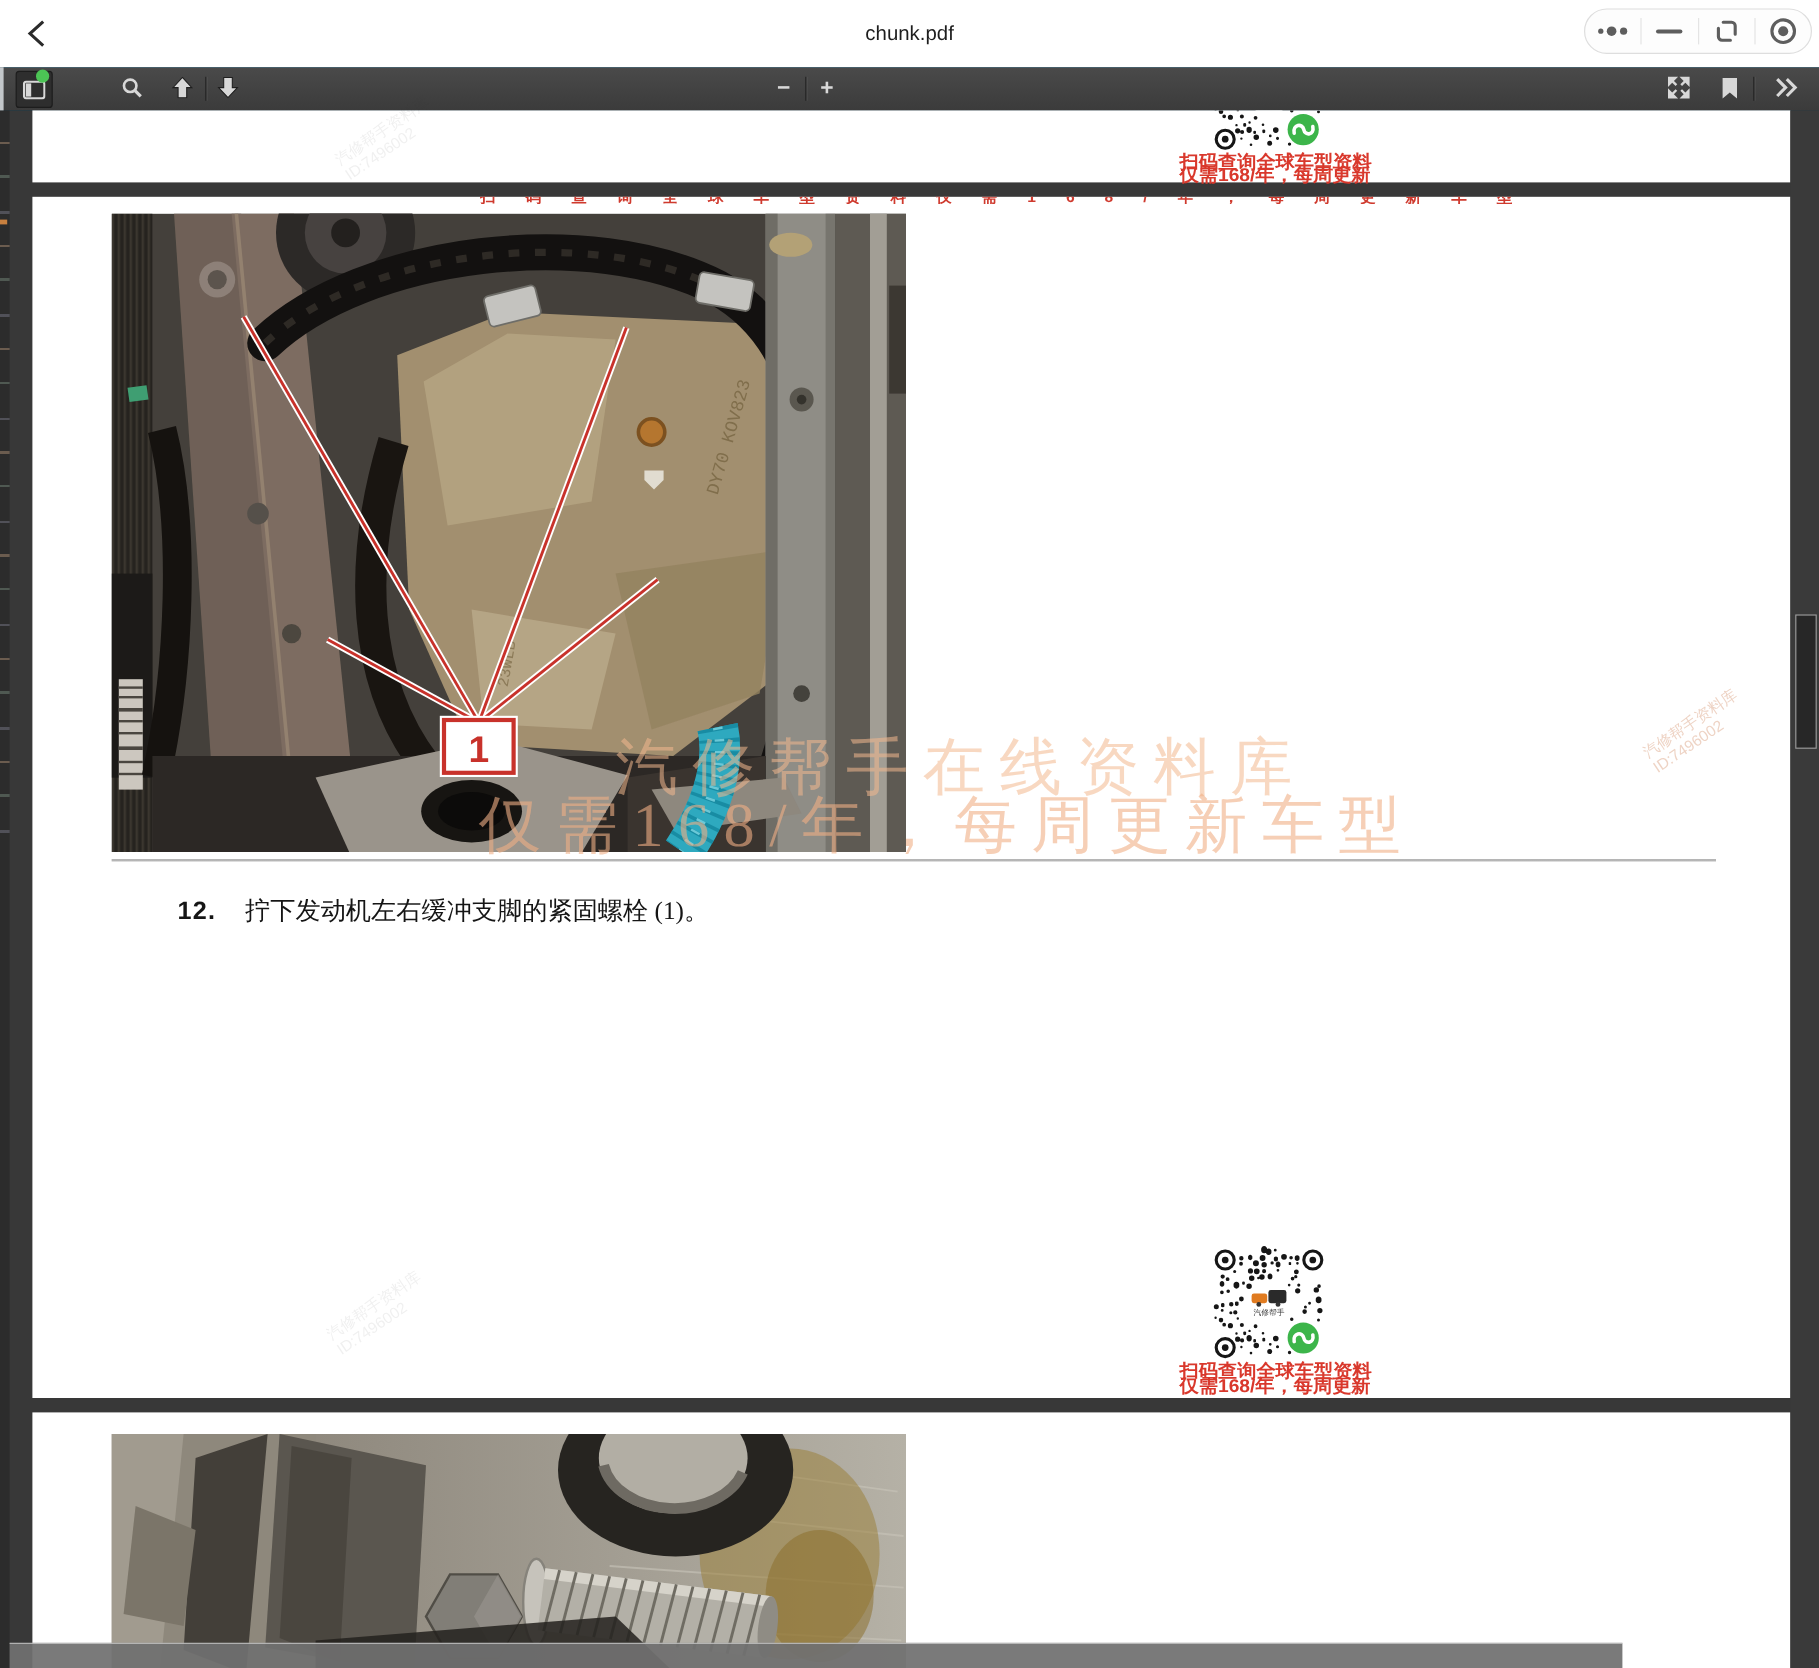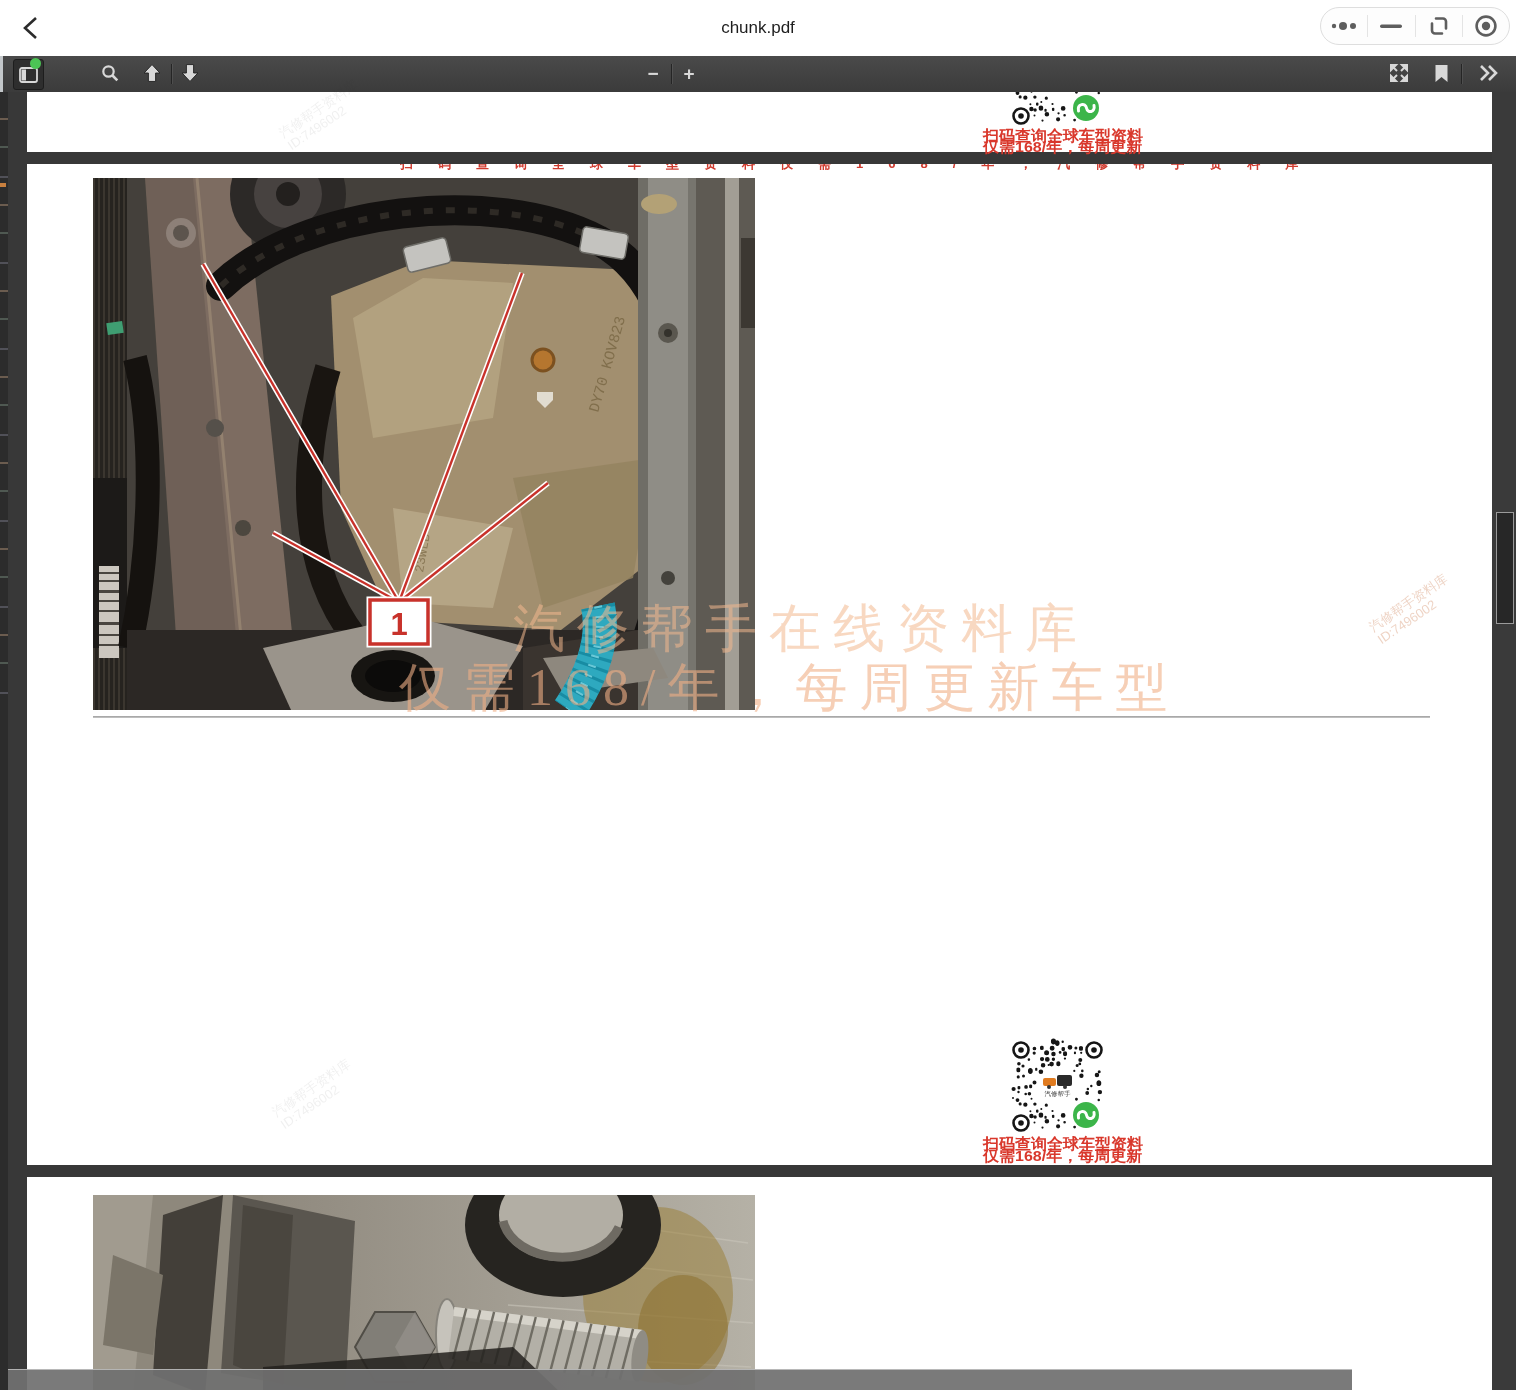--- a/index.html
+++ b/index.html
@@ -50,21 +50,21 @@
   .p7{top:1177px;height:213px;}
   .photo{position:absolute;display:block;}
   .hrule{position:absolute;left:66px;top:552px;width:1337px;height:2px;
          background:linear-gradient(#9e9e9e,#c9c9c9);}
   .step-line{position:absolute;top:581px;left:121px;font-size:21px;color:#151515;
              font-family:"Liberation Serif","DejaVu Serif",serif;}
   .step-num{font-family:"Liberation Sans",sans-serif;font-weight:bold;letter-spacing:1px;}
   .step-text{margin-left:24px;}
   .wm-big{position:absolute;font-family:"Liberation Serif","DejaVu Serif",serif;
           font-size:52px;letter-spacing:12px;white-space:nowrap;pointer-events:none;}
-  .wm1{left:486px;top:430px;color:rgba(243,184,142,.55);}
+  .wm1{left:486px;top:441px;color:rgba(243,184,142,.55);}
   .wm2{left:360px;top:489px;color:rgba(240,175,133,.6);margin-left:12px;}
   .wm-diag{position:absolute;transform:rotate(-34deg);font-size:13px;line-height:15px;
            white-space:nowrap;pointer-events:none;text-align:left;}
   .wm-gray{color:rgba(70,70,70,.08);}
   .wm-peach{color:rgba(214,150,114,.42);}
   .sliver{position:absolute;left:373px;top:0;width:957px;height:6px;overflow:hidden;}
   .sliver span{position:absolute;left:0;top:-9px;font-size:13px;letter-spacing:25px;
                color:#cf3a2e;white-space:nowrap;font-weight:bold;}
   .qr-wrap{position:absolute;width:101px;}
   .qr-frag{height:38px;overflow:hidden;}
@@ -227,21 +227,21 @@
           <path d="M71.5,82 C70,74.5 78.5,73.5 79.5,79 C80.5,84.5 88.5,83.5 87,76.5" fill="none" stroke="#fff" stroke-width="3" stroke-linecap="round"></path>
         </g>
       </svg>
     </div>
     <div class="qr-cap" style="left:956px;top:38px;">扫码查询全球车型资料</div>
     <div class="qr-cap" style="left:956px;top:49px;">仅需168/年，每周更新</div>
   </div>
 
   <div class="abs page p6">
     <div class="sliver">
-      <span>扫码查询全球车型资料仅需168/年，汽修帮手资料库</span>
+      <span>扫码查询全球车型资料仅需168/年，每周更新车型</span>
     </div>
 
     <svg class="photo" style="left:66px;top:14px;" width="662" height="532" viewBox="0 0 662 532" preserveAspectRatio="none">
       <defs>
         <pattern id="fins" width="5" height="8" patternUnits="userSpaceOnUse">
           <rect width="5" height="8" fill="#26231f"></rect>
             <rect width="2" height="8" fill="#3b362f"></rect>
         </pattern>
       </defs>
       <rect width="662" height="532" fill="#44403b"></rect>
@@ -327,20 +327,23 @@
     </svg>
 
     <div class="wm-big wm1">汽修帮手在线资料库</div>
     <div class="wm-big wm2">仅需168/年，每周更新车型</div>
     <div class="wm-diag wm-peach" style="left:1340px;top:430px;">
       <span>汽修帮手资料库</span><br>
       <span>ID:7496002</span>
     </div>
 
     <div class="hrule"></div>
+    <div class="step-line">
+      <span class="step-num">12.</span><span class="step-text">拧下发动机左右缓冲支脚的紧固螺栓 (1)。</span>
+    </div>
 
     <div class="wm-diag wm-gray" style="left:243px;top:915px;">
       <span>汽修帮手资料库</span><br>
       <span>ID:7496002</span>
     </div>
 
     <div class="qr-wrap" style="left:980px;top:872px;">
       <svg class="qr-svg" width="101" height="101" viewBox="0 0 101 101">
         <g class="qr-dots">
             <path d="M 6.6 53.0 m -2.1,0 a 2.1,2.1 0 1,0 4.2,0 a 2.1,2.1 0 1,0 -4.2,0 M 6.0 62.1 m -1,0 a 1.0,1.0 0 1,0 2.0,0 a 1.0,1.0 0 1,0 -2.0,0 M 11.9 27.8 m -1.8,0 a 1.8,1.8 0 1,0 3.6,0 a 1.8,1.8 0 1,0 -3.6,0 M 11.4 33.9 m -1.9,0 a 1.9,1.9 0 1,0 3.7,0 a 1.9,1.9 0 1,0 -3.7,0 M 11.2 40.9 m -1.5,0 a 1.5,1.5 0 1,0 3.1,0 a 1.5,1.5 0 1,0 -3.1,0 M 12.0 51.7 m -1.4,0 a 1.4,1.4 0 1,0 2.7,0 a 1.4,1.4 0 1,0 -2.7,0 M 11.5 56.0 m -1.2,0 a 1.2,1.2 0 1,0 2.4,0 a 1.2,1.2 0 1,0 -2.4,0 M 10.5 64.1 m -1.9,0 a 1.9,1.9 0 1,0 3.8,0 a 1.9,1.9 0 1,0 -3.8,0 M 13.1 67.9 m -1.5,0 a 1.5,1.5 0 1,0 3.1,0 a 1.5,1.5 0 1,0 -3.1,0 M 16.0 30.0 m -1.6,0 a 1.6,1.6 0 1,0 3.2,0 a 1.6,1.6 0 1,0 -3.2,0 M 16.5 40.1 m -1.5,0 a 1.5,1.5 0 1,0 3.0,0 a 1.5,1.5 0 1,0 -3.0,0 M 19.0 50.9 m -1.8,0 a 1.8,1.8 0 1,0 3.7,0 a 1.8,1.8 0 1,0 -3.7,0 M 18.7 58.0 m -1.3,0 a 1.3,1.3 0 1,0 2.6,0 a 1.3,1.3 0 1,0 -2.6,0 M 18.3 68.7 m -2.1,0 a 2.1,2.1 0 1,0 4.3,0 a 2.1,2.1 0 1,0 -4.3,0 M 21.9 23.6 m -1.3,0 a 1.3,1.3 0 1,0 2.6,0 a 1.3,1.3 0 1,0 -2.6,0 M 23.4 35.0 m -2.4,0 a 2.4,2.4 0 1,0 4.7,0 a 2.4,2.4 0 1,0 -4.7,0 M 23.7 50.4 m -1.5,0 a 1.5,1.5 0 1,0 2.9,0 a 1.5,1.5 0 1,0 -2.9,0 M 22.4 57.7 m -1.8,0 a 1.8,1.8 0 1,0 3.6,0 a 1.8,1.8 0 1,0 -3.6,0 M 24.5 62.8 m -1,0 a 1.0,1.0 0 1,0 2.0,0 a 1.0,1.0 0 1,0 -2.0,0 M 23.4 75.3 m -1,0 a 1.0,1.0 0 1,0 2.0,0 a 1.0,1.0 0 1,0 -2.0,0 M 24.4 80.0 m -2.2,0 a 2.2,2.2 0 1,0 4.4,0 a 2.2,2.2 0 1,0 -4.4,0 M 27.4 12.5 m -1.8,0 a 1.8,1.8 0 1,0 3.7,0 a 1.8,1.8 0 1,0 -3.7,0 M 27.2 17.1 m -1.6,0 a 1.6,1.6 0 1,0 3.2,0 a 1.6,1.6 0 1,0 -3.2,0 M 29.3 33.3 m -1.1,0 a 1.1,1.1 0 1,0 2.1,0 a 1.1,1.1 0 1,0 -2.1,0 M 27.5 46.5 m -2,0 a 2.0,2.0 0 1,0 4.0,0 a 2.0,2.0 0 1,0 -4.0,0 M 27.9 68.1 m -1.7,0 a 1.7,1.7 0 1,0 3.4,0 a 1.7,1.7 0 1,0 -3.4,0 M 30.3 75.1 m -1.2,0 a 1.2,1.2 0 1,0 2.3,0 a 1.2,1.2 0 1,0 -2.3,0 M 28.1 81.0 m -1.7,0 a 1.7,1.7 0 1,0 3.4,0 a 1.7,1.7 0 1,0 -3.4,0 M 27.5 86.5 m -1,0 a 1.0,1.0 0 1,0 2.0,0 a 1.0,1.0 0 1,0 -2.0,0 M 34.9 11.9 m -1.8,0 a 1.8,1.8 0 1,0 3.5,0 a 1.8,1.8 0 1,0 -3.5,0 M 35.0 23.1 m -2.1,0 a 2.1,2.1 0 1,0 4.3,0 a 2.1,2.1 0 1,0 -4.3,0 M 36.1 29.2 m -2.3,0 a 2.3,2.3 0 1,0 4.6,0 a 2.3,2.3 0 1,0 -4.6,0 M 33.9 35.8 m -2.3,0 a 2.3,2.3 0 1,0 4.6,0 a 2.3,2.3 0 1,0 -4.6,0 M 34.3 73.1 m -1,0 a 1.0,1.0 0 1,0 2.0,0 a 1.0,1.0 0 1,0 -2.0,0 M 34.0 79.2 m -2.2,0 a 2.2,2.2 0 1,0 4.3,0 a 2.2,2.2 0 1,0 -4.3,0 M 35.5 91.6 m -1.1,0 a 1.1,1.1 0 1,0 2.2,0 a 1.1,1.1 0 1,0 -2.2,0 M 39.6 16.8 m -2.5,0 a 2.5,2.5 0 1,0 5.0,0 a 2.5,2.5 0 1,0 -5.0,0 M 40.3 23.4 m -2.4,0 a 2.4,2.4 0 1,0 4.8,0 a 2.4,2.4 0 1,0 -4.8,0 M 41.6 29.0 m -1,0 a 1.0,1.0 0 1,0 2.1,0 a 1.0,1.0 0 1,0 -2.1,0 M 39.3 69.2 m -1.6,0 a 1.6,1.6 0 1,0 3.2,0 a 1.6,1.6 0 1,0 -3.2,0 M 38.6 81.3 m -1.1,0 a 1.1,1.1 0 1,0 2.1,0 a 1.1,1.1 0 1,0 -2.1,0 M 39.9 85.3 m -2.3,0 a 2.3,2.3 0 1,0 4.6,0 a 2.3,2.3 0 1,0 -4.6,0 M 46.5 5.4 m -2.5,0 a 2.5,2.5 0 1,0 4.9,0 a 2.5,2.5 0 1,0 -4.9,0 M 45.1 12.3 m -2.4,0 a 2.4,2.4 0 1,0 4.9,0 a 2.4,2.4 0 1,0 -4.9,0 M 46.4 18.0 m -2.2,0 a 2.2,2.2 0 1,0 4.5,0 a 2.2,2.2 0 1,0 -4.5,0 M 46.4 23.3 m -1.7,0 a 1.7,1.7 0 1,0 3.4,0 a 1.7,1.7 0 1,0 -3.4,0 M 44.6 28.1 m -2.3,0 a 2.3,2.3 0 1,0 4.6,0 a 2.3,2.3 0 1,0 -4.6,0 M 45.5 75.0 m -1.1,0 a 1.1,1.1 0 1,0 2.2,0 a 1.1,1.1 0 1,0 -2.2,0 M 46.2 80.4 m -1.2,0 a 1.2,1.2 0 1,0 2.3,0 a 1.2,1.2 0 1,0 -2.3,0 M 50.3 7.1 m -2.3,0 a 2.3,2.3 0 1,0 4.5,0 a 2.3,2.3 0 1,0 -4.5,0 M 53.1 16.4 m -1.4,0 a 1.4,1.4 0 1,0 2.8,0 a 1.4,1.4 0 1,0 -2.8,0 M 51.4 27.7 m -2,0 a 2.0,2.0 0 1,0 3.9,0 a 2.0,2.0 0 1,0 -3.9,0 M 51.5 84.3 m -1.1,0 a 1.1,1.1 0 1,0 2.3,0 a 1.1,1.1 0 1,0 -2.3,0 M 51.1 90.3 m -2.1,0 a 2.1,2.1 0 1,0 4.2,0 a 2.1,2.1 0 1,0 -4.2,0 M 55.7 5.8 m -1.2,0 a 1.2,1.2 0 1,0 2.4,0 a 1.2,1.2 0 1,0 -2.4,0 M 56.3 13.1 m -1.7,0 a 1.7,1.7 0 1,0 3.3,0 a 1.7,1.7 0 1,0 -3.3,0 M 58.1 17.7 m -2,0 a 2.0,2.0 0 1,0 3.9,0 a 2.0,2.0 0 1,0 -3.9,0 M 57.9 22.6 m -1.1,0 a 1.1,1.1 0 1,0 2.3,0 a 1.1,1.1 0 1,0 -2.3,0 M 56.1 79.4 m -2.3,0 a 2.3,2.3 0 1,0 4.7,0 a 2.3,2.3 0 1,0 -4.7,0 M 57.6 86.3 m -1.3,0 a 1.3,1.3 0 1,0 2.6,0 a 1.3,1.3 0 1,0 -2.6,0 M 63.0 11.3 m -2.4,0 a 2.4,2.4 0 1,0 4.8,0 a 2.4,2.4 0 1,0 -4.8,0 M 68.9 12.1 m -1.5,0 a 1.5,1.5 0 1,0 3.0,0 a 1.5,1.5 0 1,0 -3.0,0 M 68.0 16.9 m -1,0 a 1.0,1.0 0 1,0 1.9,0 a 1.0,1.0 0 1,0 -1.9,0 M 70.1 29.5 m -1.5,0 a 1.5,1.5 0 1,0 3.1,0 a 1.5,1.5 0 1,0 -3.1,0 M 67.3 34.9 m -1.1,0 a 1.1,1.1 0 1,0 2.2,0 a 1.1,1.1 0 1,0 -2.2,0 M 69.4 63.3 m -1.4,0 a 1.4,1.4 0 1,0 2.9,0 a 1.4,1.4 0 1,0 -2.9,0 M 67.6 91.1 m -1.4,0 a 1.4,1.4 0 1,0 2.8,0 a 1.4,1.4 0 1,0 -2.8,0 M 74.0 12.4 m -2,0 a 2.0,2.0 0 1,0 3.9,0 a 2.0,2.0 0 1,0 -3.9,0 M 74.2 16.8 m -1.1,0 a 1.1,1.1 0 1,0 2.2,0 a 1.1,1.1 0 1,0 -2.2,0 M 73.3 23.9 m -2,0 a 2.0,2.0 0 1,0 4.0,0 a 2.0,2.0 0 1,0 -4.0,0 M 72.8 27.9 m -1.4,0 a 1.4,1.4 0 1,0 2.8,0 a 1.4,1.4 0 1,0 -2.8,0 M 75.3 34.9 m -1.3,0 a 1.3,1.3 0 1,0 2.6,0 a 1.3,1.3 0 1,0 -2.6,0 M 74.4 39.7 m -2.2,0 a 2.2,2.2 0 1,0 4.4,0 a 2.2,2.2 0 1,0 -4.4,0 M 80.8 53.1 m -1.2,0 a 1.2,1.2 0 1,0 2.5,0 a 1.2,1.2 0 1,0 -2.5,0 M 80.2 57.0 m -1.9,0 a 1.9,1.9 0 1,0 3.8,0 a 1.9,1.9 0 1,0 -3.8,0 M 84.3 50.0 m -1.2,0 a 1.2,1.2 0 1,0 2.4,0 a 1.2,1.2 0 1,0 -2.4,0 M 92.2 35.8 m -1.5,0 a 1.5,1.5 0 1,0 3.0,0 a 1.5,1.5 0 1,0 -3.0,0 M 89.9 38.9 m -2.2,0 a 2.2,2.2 0 1,0 4.5,0 a 2.2,2.2 0 1,0 -4.5,0 M 91.9 47.2 m -2.4,0 a 2.4,2.4 0 1,0 4.7,0 a 2.4,2.4 0 1,0 -4.7,0 M 92.9 56.1 m -2.2,0 a 2.2,2.2 0 1,0 4.4,0 a 2.2,2.2 0 1,0 -4.4,0 M 91.7 64.1 m -1.2,0 a 1.2,1.2 0 1,0 2.5,0 a 1.2,1.2 0 1,0 -2.5,0 " fill="#161616"></path>

